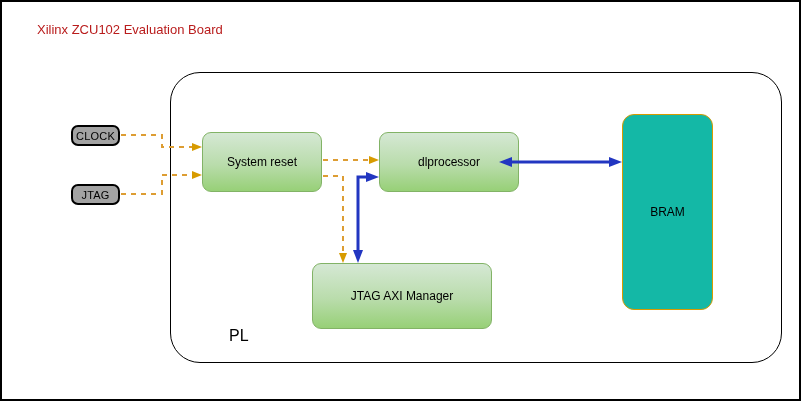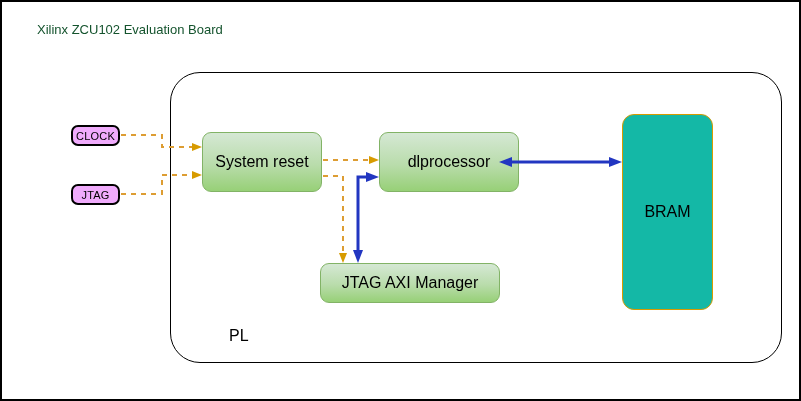--- a/index.html
+++ b/index.html
@@ -1,48 +1,48 @@
 <!DOCTYPE html>
 <html><head>
 <meta charset="utf-8">
 <style>
   html,body{margin:0;padding:0;background:#fff;font-family:"Liberation Sans","DejaVu Sans",sans-serif;}
   .canvas{
     position:relative;width:801px;height:401px;background:#ffffff;
     border:2px solid #000;box-sizing:border-box;overflow:hidden;
   }
   .diagram-title{
-    position:absolute;left:35px;top:20px;font-size:13px;color:#14532d;white-space:nowrap;
+    position:absolute;left:35px;top:20px;font-size:13px;color:#b91c1c;white-space:nowrap;
   }
   .pl-region{
     position:absolute;left:168px;top:70px;width:612px;height:291px;
     border:1px solid #000;border-radius:30px;box-sizing:border-box;background:transparent;
   }
   .pl-label{
     position:absolute;left:58px;top:254px;font-size:16px;color:#000;
   }
   .io-label{
     position:absolute;width:49px;height:21px;box-sizing:border-box;
-    border:2px solid #000;border-radius:7px;background:#f0abfc;
+    border:2px solid #000;border-radius:7px;background:#a3a3a3;
     display:flex;align-items:center;justify-content:center;
     font-size:11px;color:#000;letter-spacing:0.2px;
   }
   .io-clock{left:69px;top:123px;}
   .io-reset{left:69px;top:182px;}
   .block{
     position:absolute;box-sizing:border-box;display:flex;align-items:center;justify-content:center;
-    font-size:16px;color:#000;text-align:center;
+    font-size:12px;color:#000;text-align:center;
   }
   .block-green{
     background:linear-gradient(180deg,#d5e8d4 0%,#b9dcab 55%,#97d077 100%);
     border:1px solid #82b366;border-radius:9px;
   }
   .block-system-reset{left:200px;top:130px;width:120px;height:60px;}
   .block-dlprocessor{left:377px;top:130px;width:140px;height:60px;}
-  .block-jtag{left:318px;top:261px;width:180px;height:40px;}
+  .block-jtag{left:310px;top:261px;width:180px;height:66px;}
   .block-bram{
     left:620px;top:112px;width:91px;height:196px;
     background:#14b8a6;border:1px solid #d79b00;border-radius:12px;
   }
   .wires{position:absolute;left:0;top:0;width:801px;height:401px;pointer-events:none;}
 </style>
 </head>
 <body>
 
 <div class="canvas">

